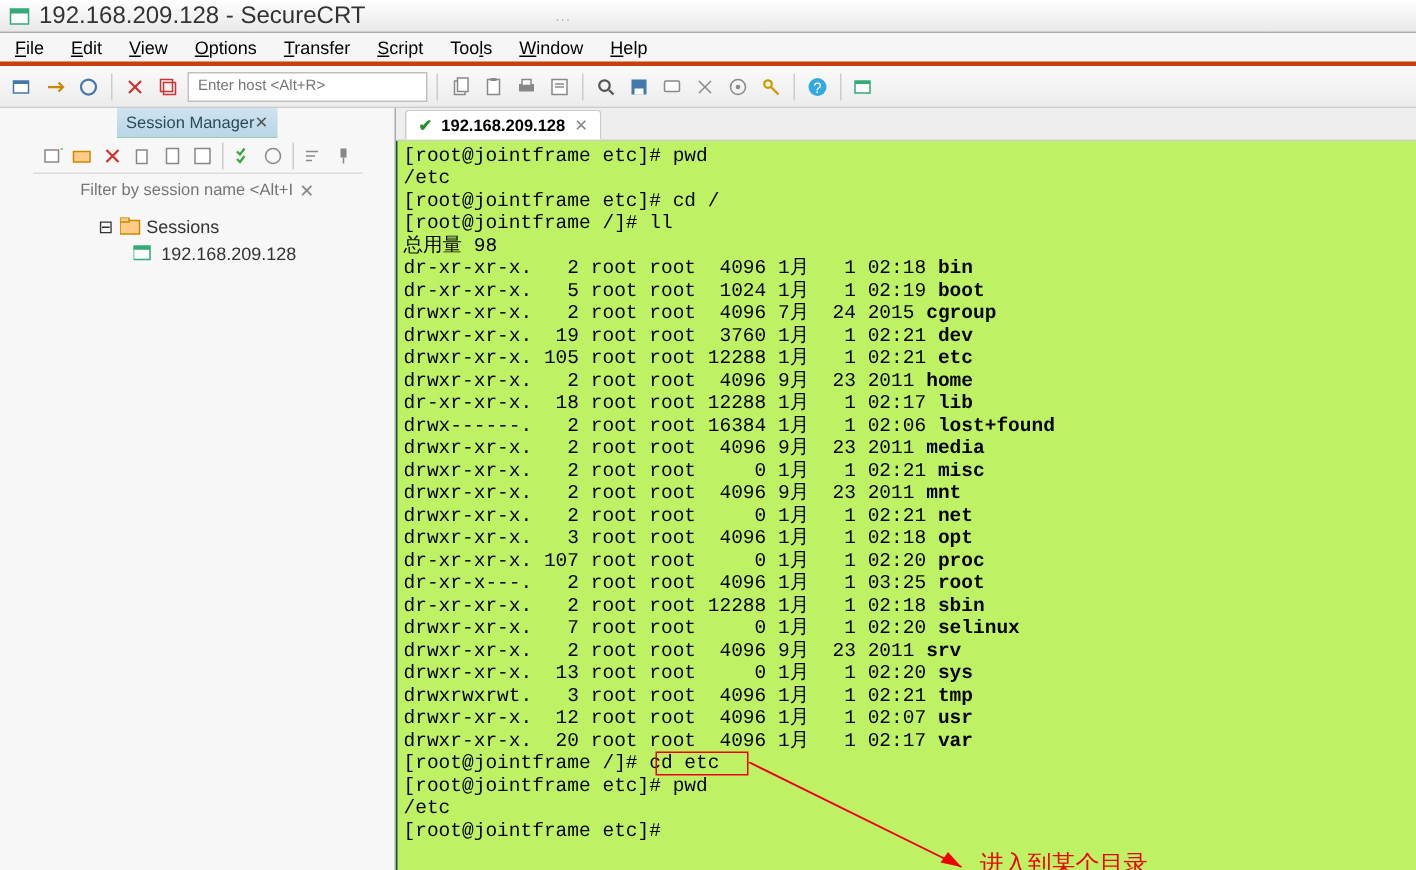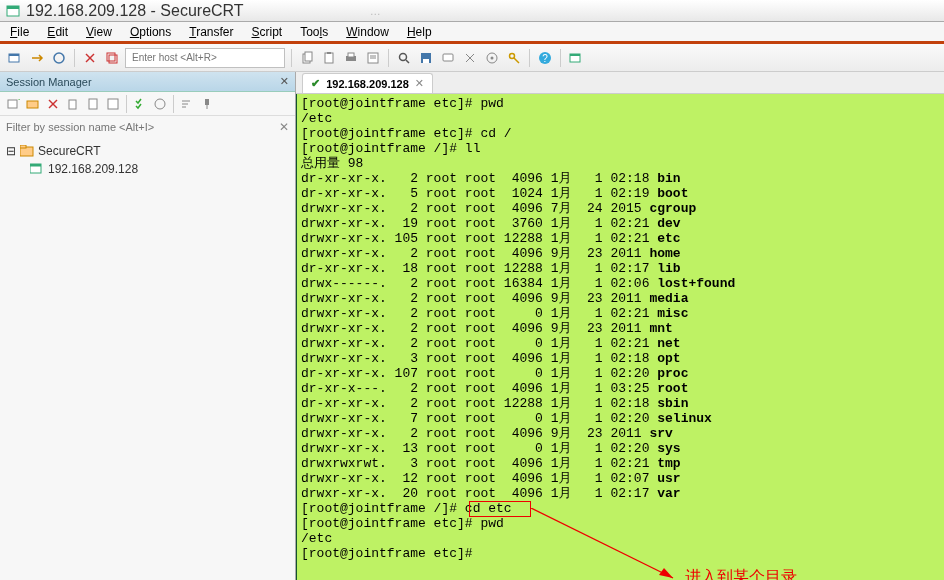--- a/index.html
+++ b/index.html
@@ -14,21 +14,21 @@
 .menu-item { color: #000; cursor: pointer; }
 .menu-item .ul { text-decoration: underline; }
 
 .toolbar { height: 28px; background: linear-gradient(#fafafa,#ececec); border-bottom: 1px solid #ccc; display: flex; align-items: center; padding: 0 6px; gap: 4px; }
 .tb-btn { width: 18px; height: 18px; border: none; background: transparent; display: inline-flex; align-items: center; justify-content: center; cursor: pointer; }
 .tb-sep { width: 1px; height: 18px; background: #ccc; margin: 0 2px; }
 .host-input { width: 160px; height: 20px; border: 1px solid #c0c0c0; padding: 0 6px; font-size: 10px; color: #888; background: #fff; }
 
 .body-area { display: flex; height: calc(580px - 22px - 22px - 28px); }
 
-.session-panel { width: 296px; background: #f7f7f7; border-right: 1px solid #aaa; display: flex; flex-direction: column; }
+.session-panel { width: 264px; background: #f7f7f7; border-right: 1px solid #aaa; display: flex; flex-direction: column; align-items: center; }
 .sp-title { height: 20px; background: linear-gradient(#cfe3ef,#b9d6e8); border-bottom: 1px solid #9cb; padding: 0 6px; display: flex; align-items: center; justify-content: space-between; color: #2a4a5a; font-size: 11px; }
 .sp-title .x { cursor: pointer; color: #555; }
 .sp-toolbar { height: 24px; display: flex; align-items: center; padding: 0 4px; gap: 2px; border-bottom: 1px solid #ddd; }
 .sp-filter { height: 22px; padding: 0 6px; display: flex; align-items: center; gap: 4px; }
 .sp-filter input { flex: 1; border: none; background: transparent; font-size: 11px; color: #888; }
 .tree { padding: 4px 6px; font-size: 12px; color: #333; }
 .tree-row { display: flex; align-items: center; gap: 4px; height: 18px; cursor: pointer; }
 .tree-row.indent { padding-left: 24px; }
 .folder-icon, .session-icon { width: 14px; height: 12px; }
 
@@ -253,21 +253,21 @@
     </div>
     <div class="tree">
       <div class="tree-row">
         <span>⊟</span>
         <span class="folder-icon">
             <svg width="14" height="12">
               <rect x="0" y="2" width="13" height="9" fill="#fc8" stroke="#c80"></rect>
               <rect x="0" y="0" width="6" height="3" fill="#fc8" stroke="#c80"></rect>
             </svg>
           </span>
-        <span>SecureCRT</span>
+        <span>Sessions</span>
       </div>
       <div class="tree-row indent">
         <span class="session-icon">
             <svg width="14" height="12">
               <rect x="0" y="1" width="11" height="9" fill="#fff" stroke="#3a7"></rect>
               <rect x="0" y="1" width="11" height="2.5" fill="#3a7"></rect>
             </svg>
           </span>
         <span>192.168.209.128</span>
       </div>

